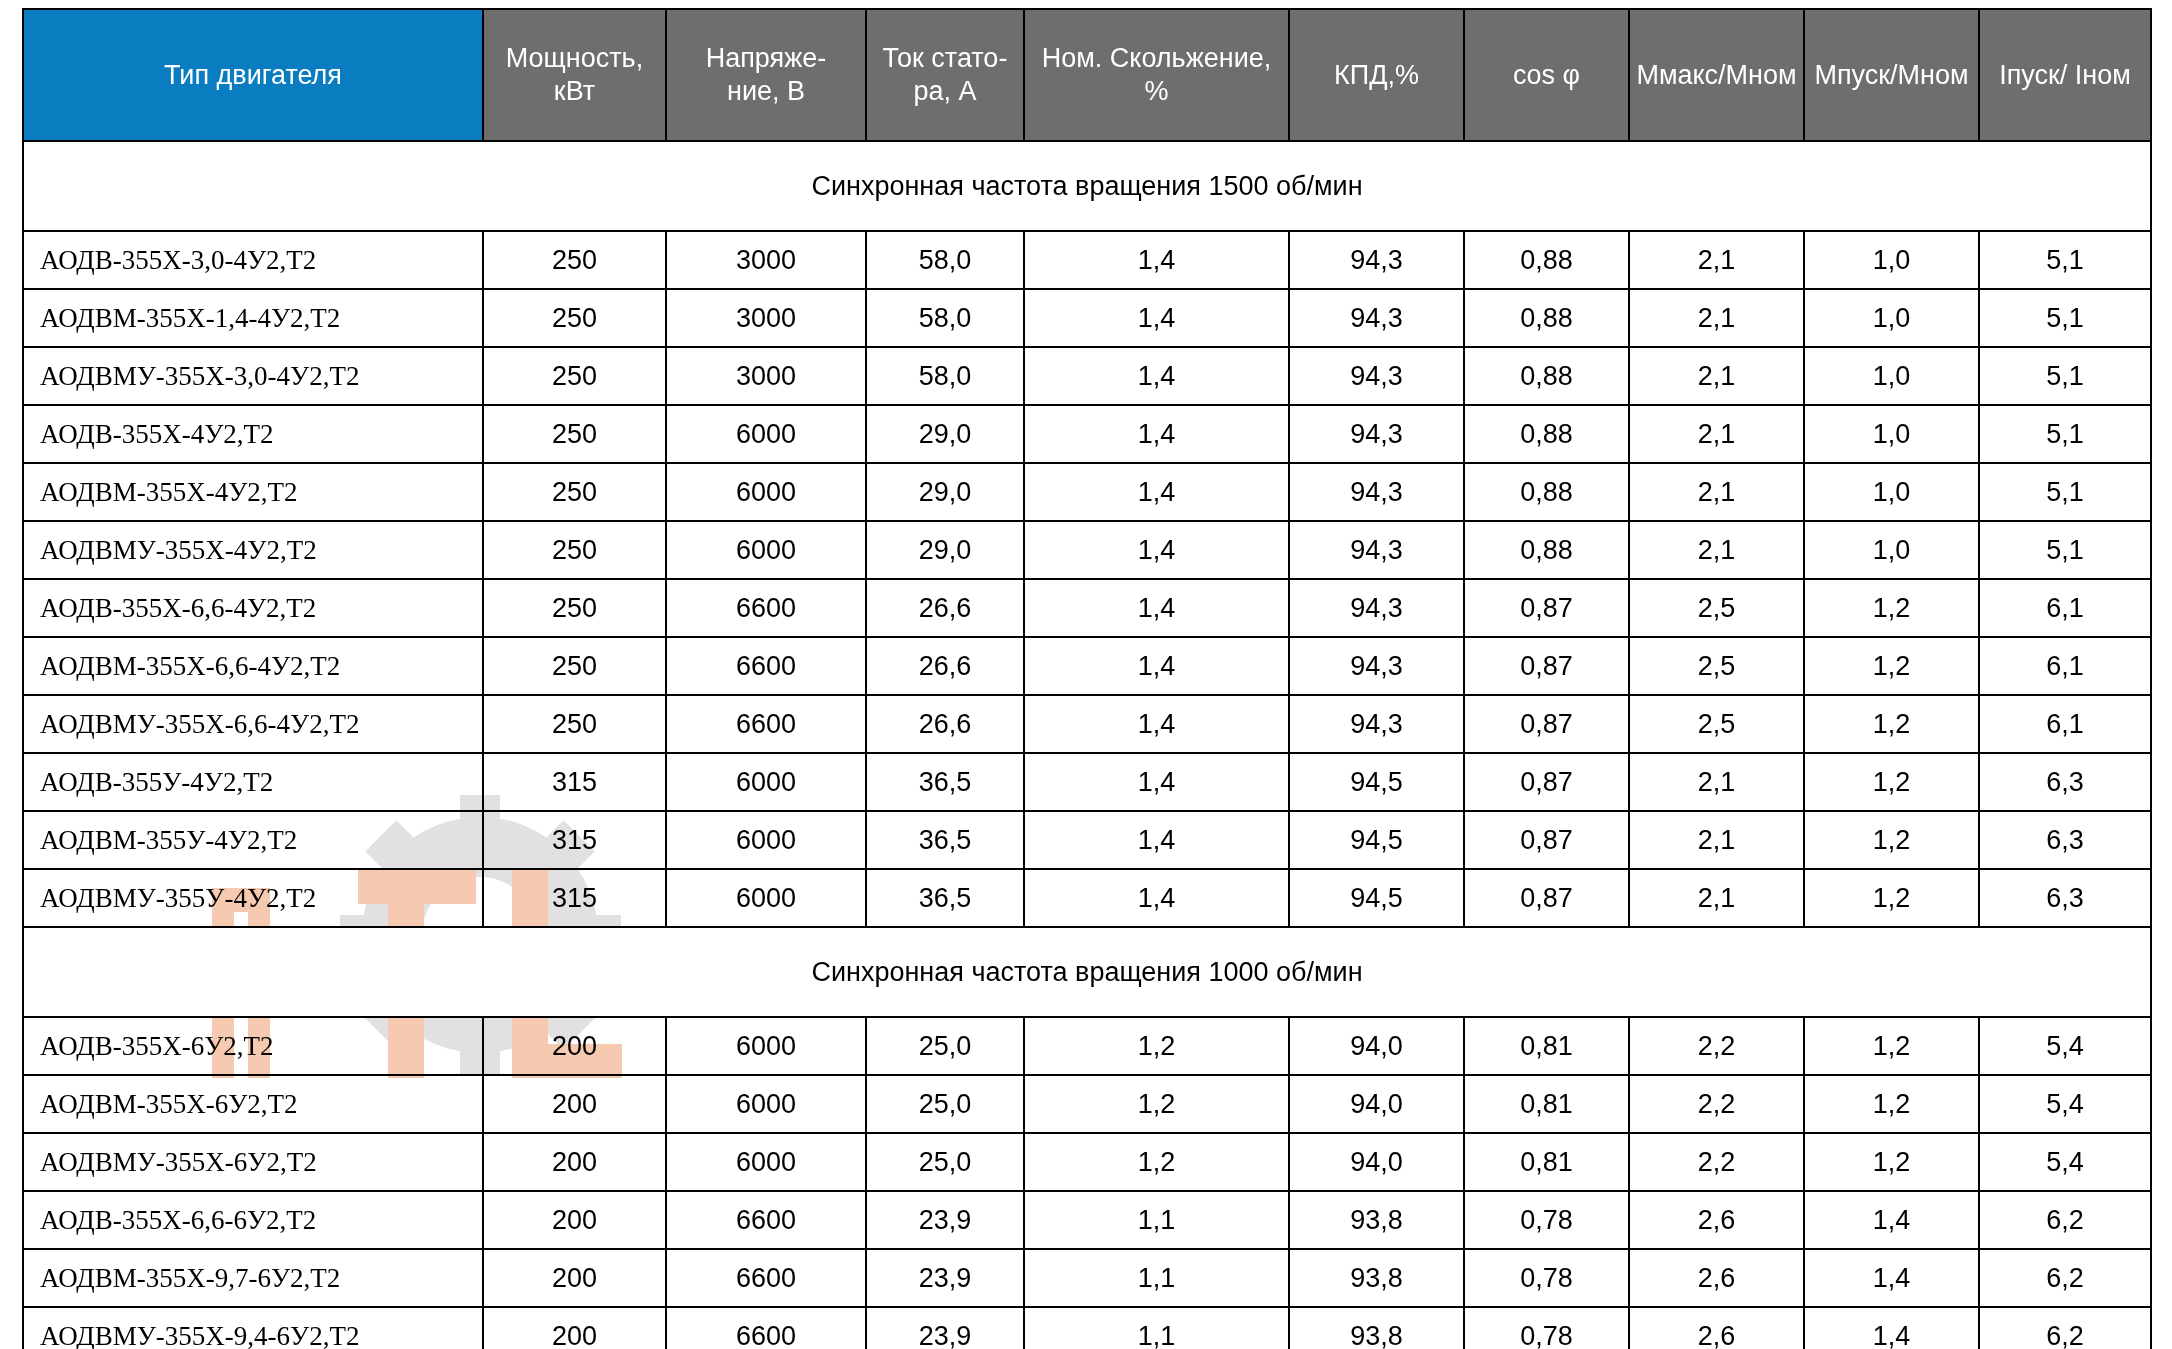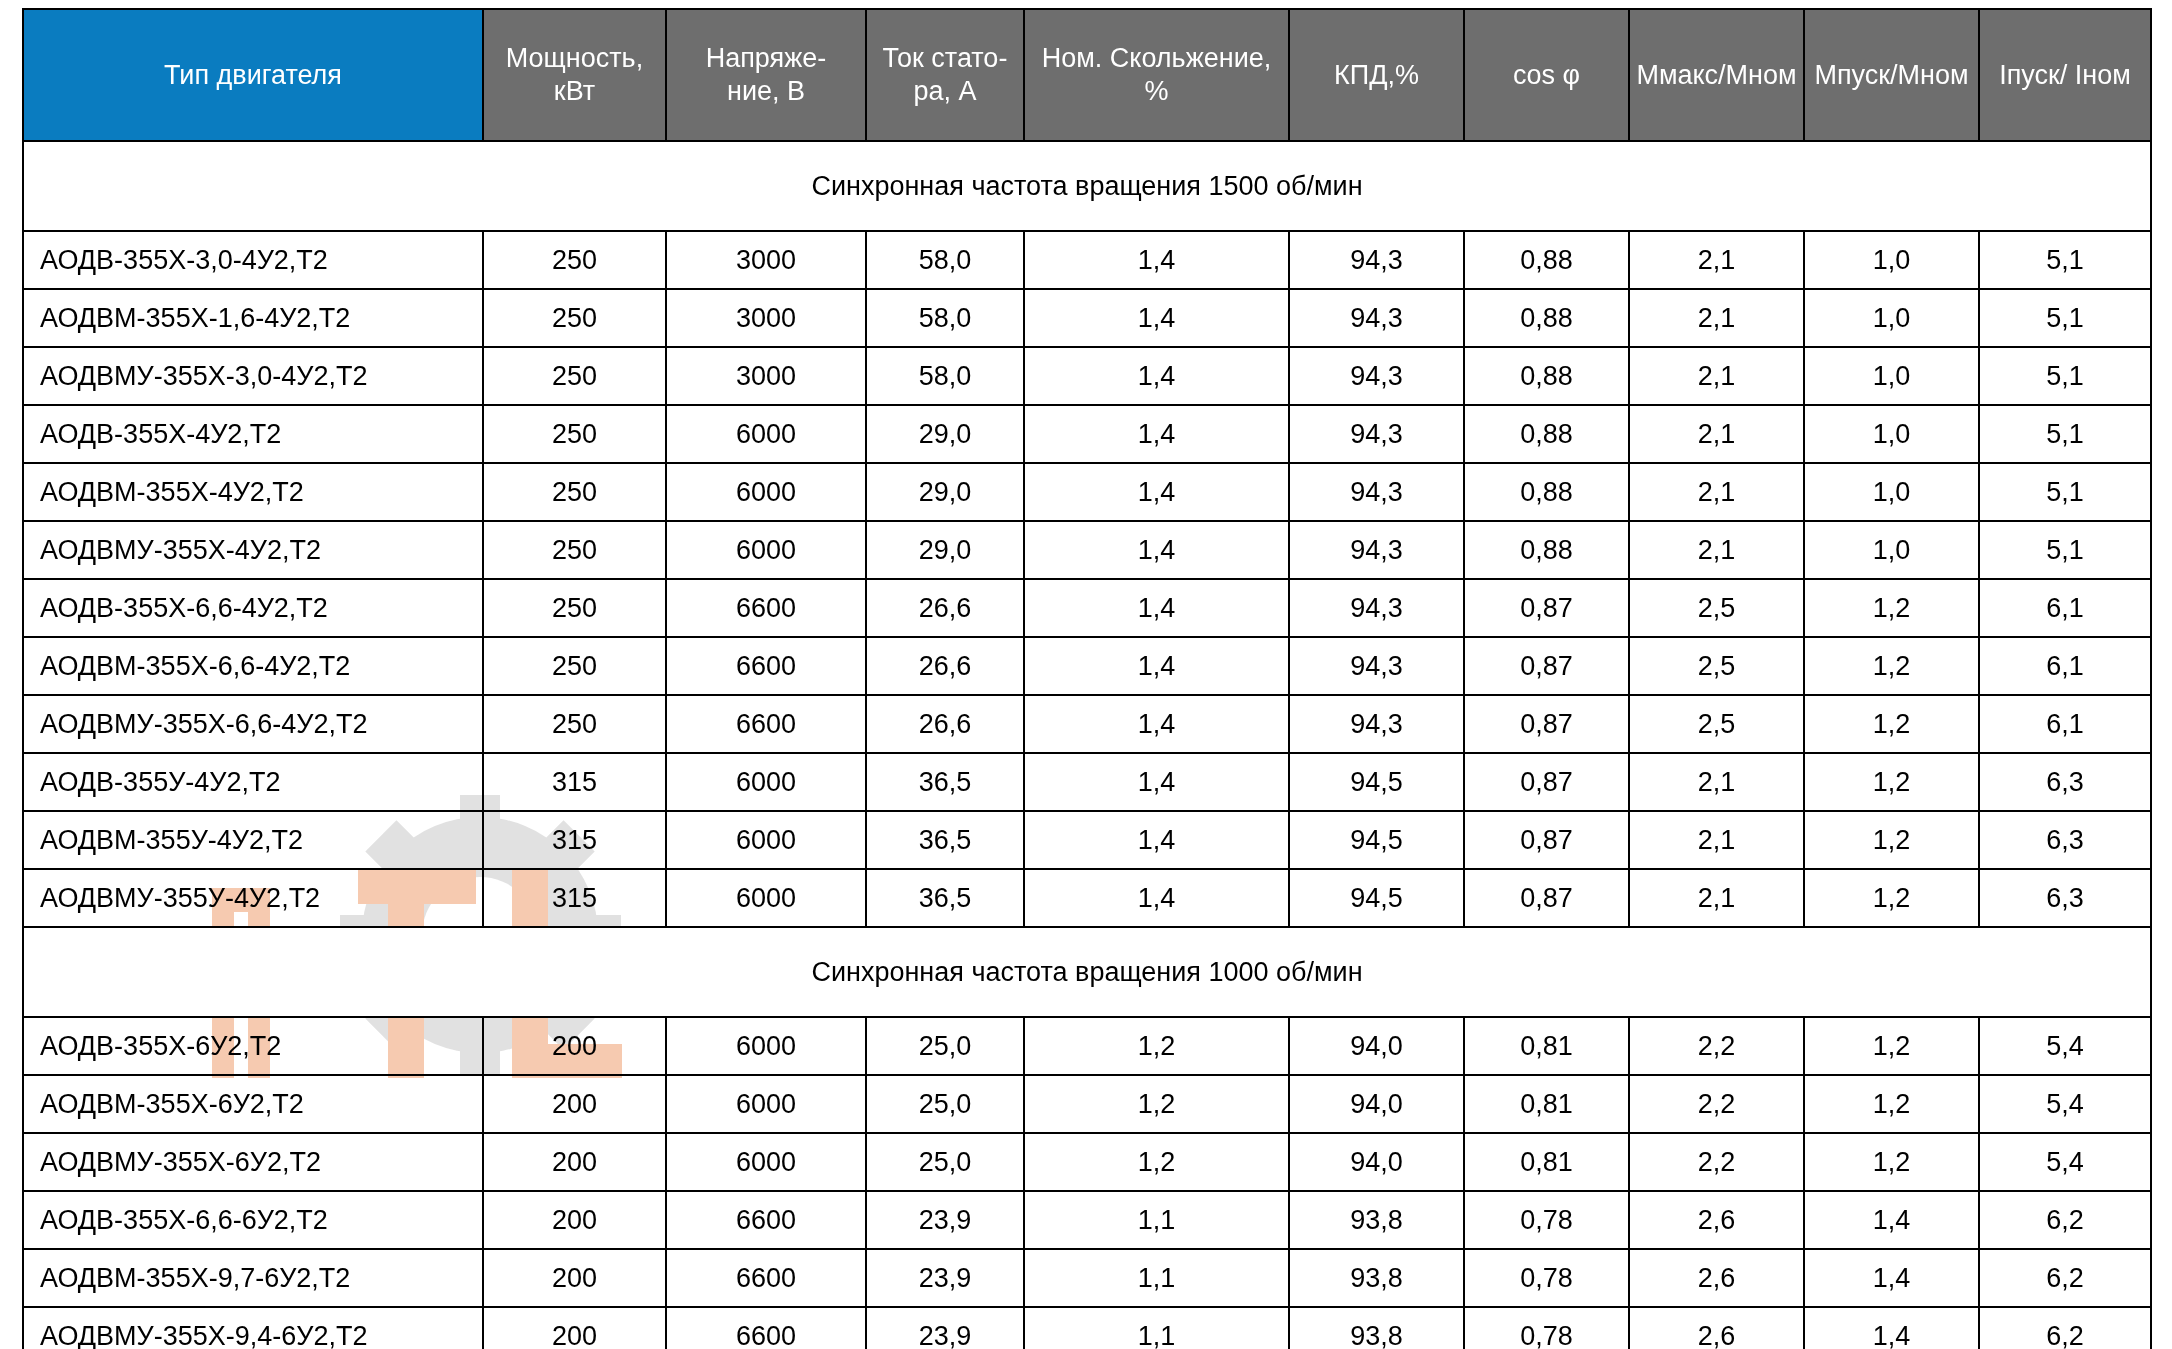--- a/index.html
+++ b/index.html
@@ -90,20 +90,21 @@
     font-size: 27px;
     color: #000000;
     text-align: center;
     padding: 2px 6px;
     vertical-align: middle;
     white-space: nowrap;
   }
   tbody td.type-cell {
     text-align: left;
     padding-left: 16px;
+    font-family: Liberation Serif, serif;
   }
 </style>
 </head>
 <body>
 
 <svg id="watermark" viewBox="0 0 560 500" xmlns="http://www.w3.org/2000/svg" aria-hidden="true">
   <g fill="#c9c9c9">
     <circle cx="330" cy="235" r="118"></circle>
     <g>
       <rect x="310" y="95" width="40" height="46"></rect>
@@ -164,21 +165,21 @@
           <td>3000</td>
           <td>58,0</td>
           <td>1,4</td>
           <td>94,3</td>
           <td>0,88</td>
           <td>2,1</td>
           <td>1,0</td>
           <td>5,1</td>
         </tr>
         <tr>
-          <td class="type-cell">АОДВМ-355Х-1,6-4У2,Т2</td>
+          <td class="type-cell">АОДВМ-355Х-1,4-4У2,Т2</td>
           <td>250</td>
           <td>3000</td>
           <td>58,0</td>
           <td>1,4</td>
           <td>94,3</td>
           <td>0,88</td>
           <td>2,1</td>
           <td>1,0</td>
           <td>5,1</td>
         </tr>

